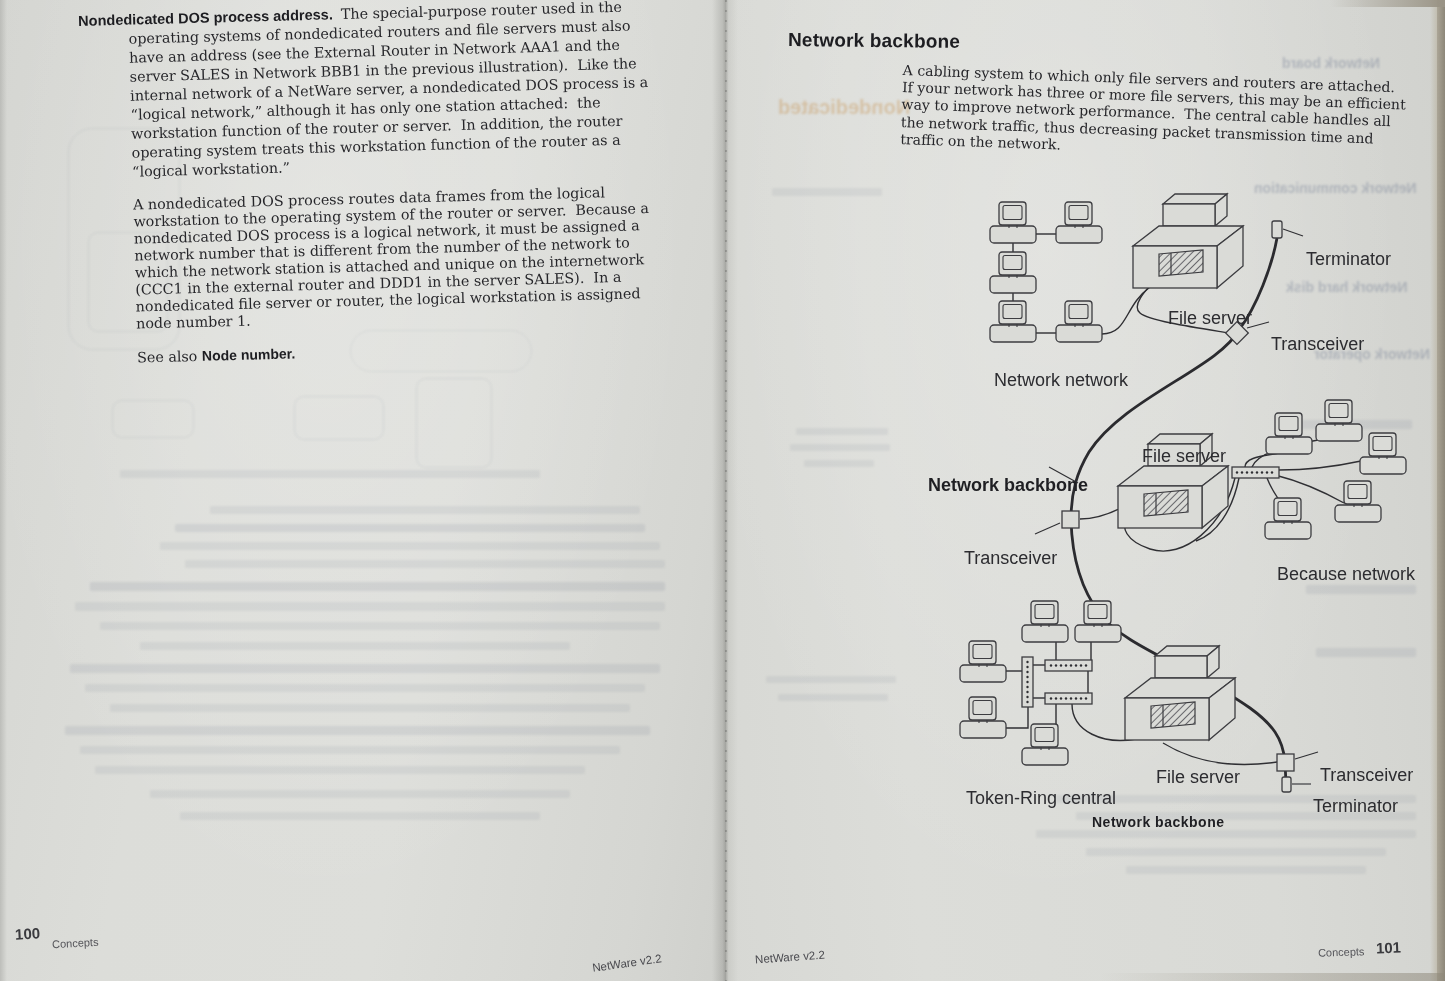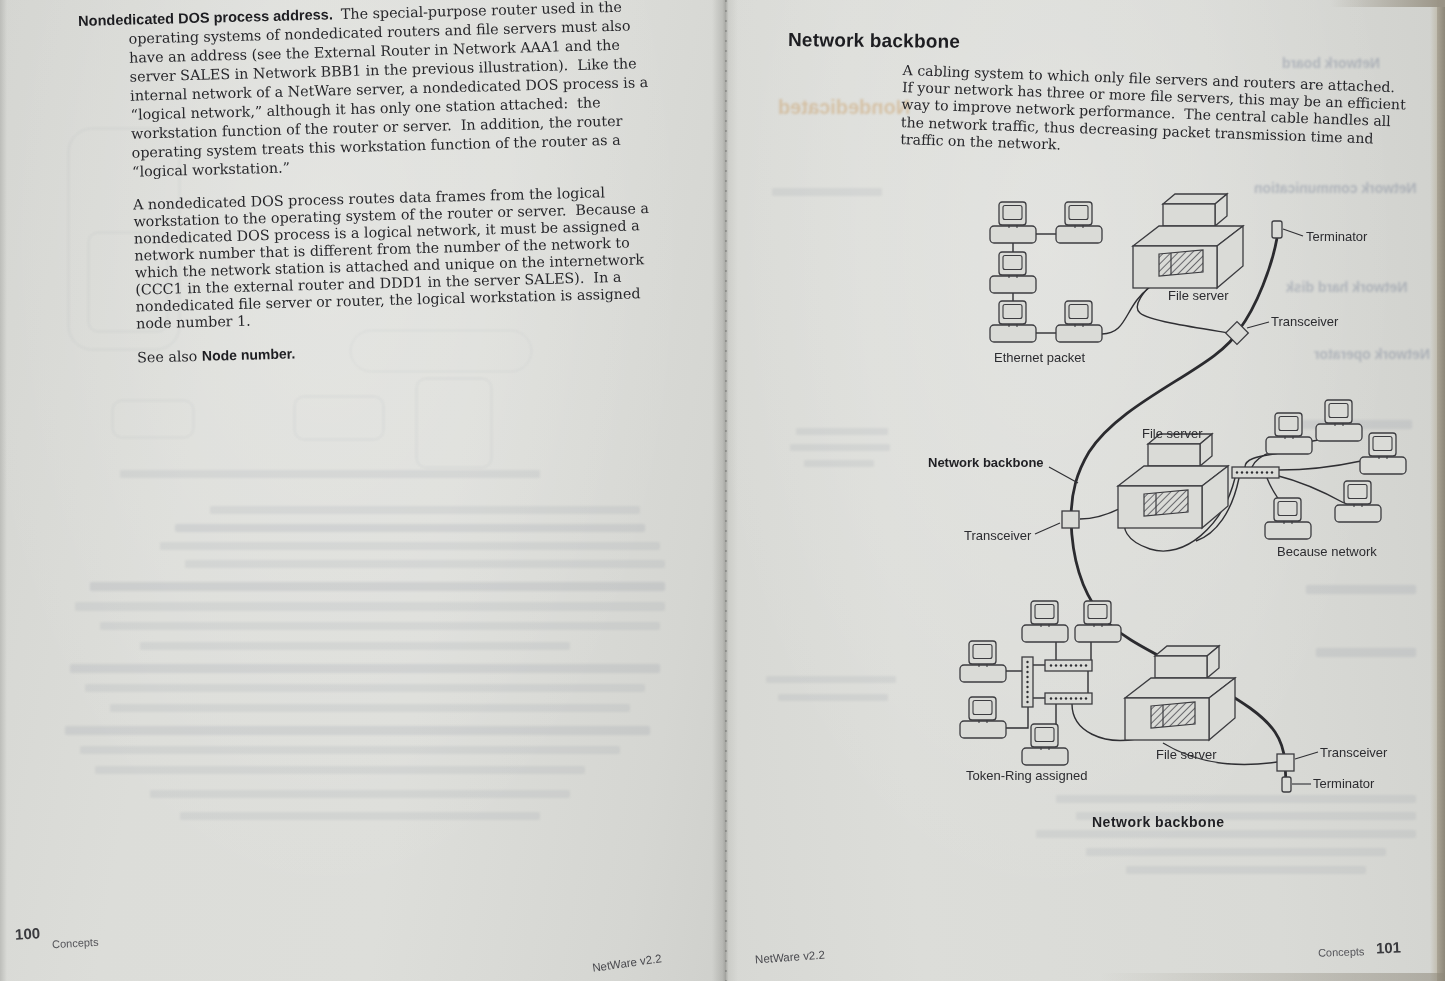--- a/index.html
+++ b/index.html
@@ -54,21 +54,21 @@
 
   
   .rp-heading{position:absolute;left:62px;top:30px;font-size:19px;font-weight:bold;color:#1d1d21;
     transform:rotate(0.6deg);letter-spacing:.2px;}
   .entry-right{position:absolute;left:177px;top:62px;width:540px;
     transform:rotate(2deg);transform-origin:left top;}
   .entry-right .bodyline{line-height:17.2px;font-size:14.1px;}
 
   
   .diagram-svg{position:absolute;left:0;top:0;width:711px;height:981px;}
-  .dlabel{position:absolute;font-size:13px;color:#2c2c30;white-space:nowrap;}
+  .dlabel{position:absolute;font-size:18px;color:#2c2c30;white-space:nowrap;margin-top:20px;}
   .dlabel.b{font-weight:bold;color:#1f1f23;}
   .dcaption{position:absolute;font-size:14px;font-weight:bold;color:#1f1f23;letter-spacing:.5px;white-space:nowrap;}
 
   
   .ghost{position:absolute;transform:scaleX(-1);filter:blur(1.3px);white-space:nowrap;
     font-weight:bold;pointer-events:none;}
   .ghost.blue{color:rgba(85,100,130,0.30);}
   .ghost.orange{color:rgba(196,140,72,0.36);}
   .gblob{position:absolute;border-radius:2px;background:rgba(105,115,138,0.10);filter:blur(1px);pointer-events:none;}
   .gshape{position:absolute;border:1.5px solid rgba(110,120,142,0.13);border-radius:10px;filter:blur(0.8px);pointer-events:none;}
@@ -320,26 +320,26 @@
       <rect x="546" y="221" width="10" height="17" rx="2" fill="#dadbd7" stroke="#3c3c40" stroke-width="1.3"></rect>
       <rect x="-8" y="-8" width="16" height="16" transform="translate(511,333) rotate(45)" fill="#dadbd7" stroke="#3c3c40" stroke-width="1.3"></rect>
       <rect x="336" y="511" width="17" height="17" fill="#dadbd7" stroke="#3c3c40" stroke-width="1.3"></rect>
       <rect x="551" y="754" width="17" height="17" fill="#dadbd7" stroke="#3c3c40" stroke-width="1.3"></rect>
       <rect x="556" y="777" width="9" height="15" rx="2" fill="#dadbd7" stroke="#3c3c40" stroke-width="1.3"></rect>
     </svg>
 
     <div class="dlabel" style="left:580px;top:229px;">Terminator</div>
     <div class="dlabel" style="left:442px;top:288px;">File server</div>
     <div class="dlabel" style="left:545px;top:314px;">Transceiver</div>
-    <div class="dlabel" style="left:268px;top:350px;">Ethernet packet</div>
+    <div class="dlabel" style="left:268px;top:350px;">Network network</div>
     <div class="dlabel" style="left:416px;top:426px;">File server</div>
     <div class="dlabel b" style="left:202px;top:455px;">Network backbone</div>
     <div class="dlabel" style="left:238px;top:528px;">Transceiver</div>
     <div class="dlabel" style="left:551px;top:544px;">Because network</div>
-    <div class="dlabel" style="left:240px;top:768px;">Token-Ring assigned</div>
+    <div class="dlabel" style="left:240px;top:768px;">Token-Ring central</div>
     <div class="dlabel" style="left:430px;top:747px;">File server</div>
     <div class="dlabel" style="left:594px;top:745px;">Transceiver</div>
     <div class="dlabel" style="left:587px;top:776px;">Terminator</div>
     <div class="dcaption" style="left:366px;top:814px;">Network backbone</div>
 
     <div class="brand" style="left:29px;top:951px;transform:rotate(-4deg);">NetWare v2.2</div>
     <div class="pg-sec" style="left:592px;top:946px;transform:rotate(-2deg);">Concepts</div>
     <div class="pg-num" style="left:650px;top:939px;transform:rotate(-2deg);">101</div>
   </div>
 

